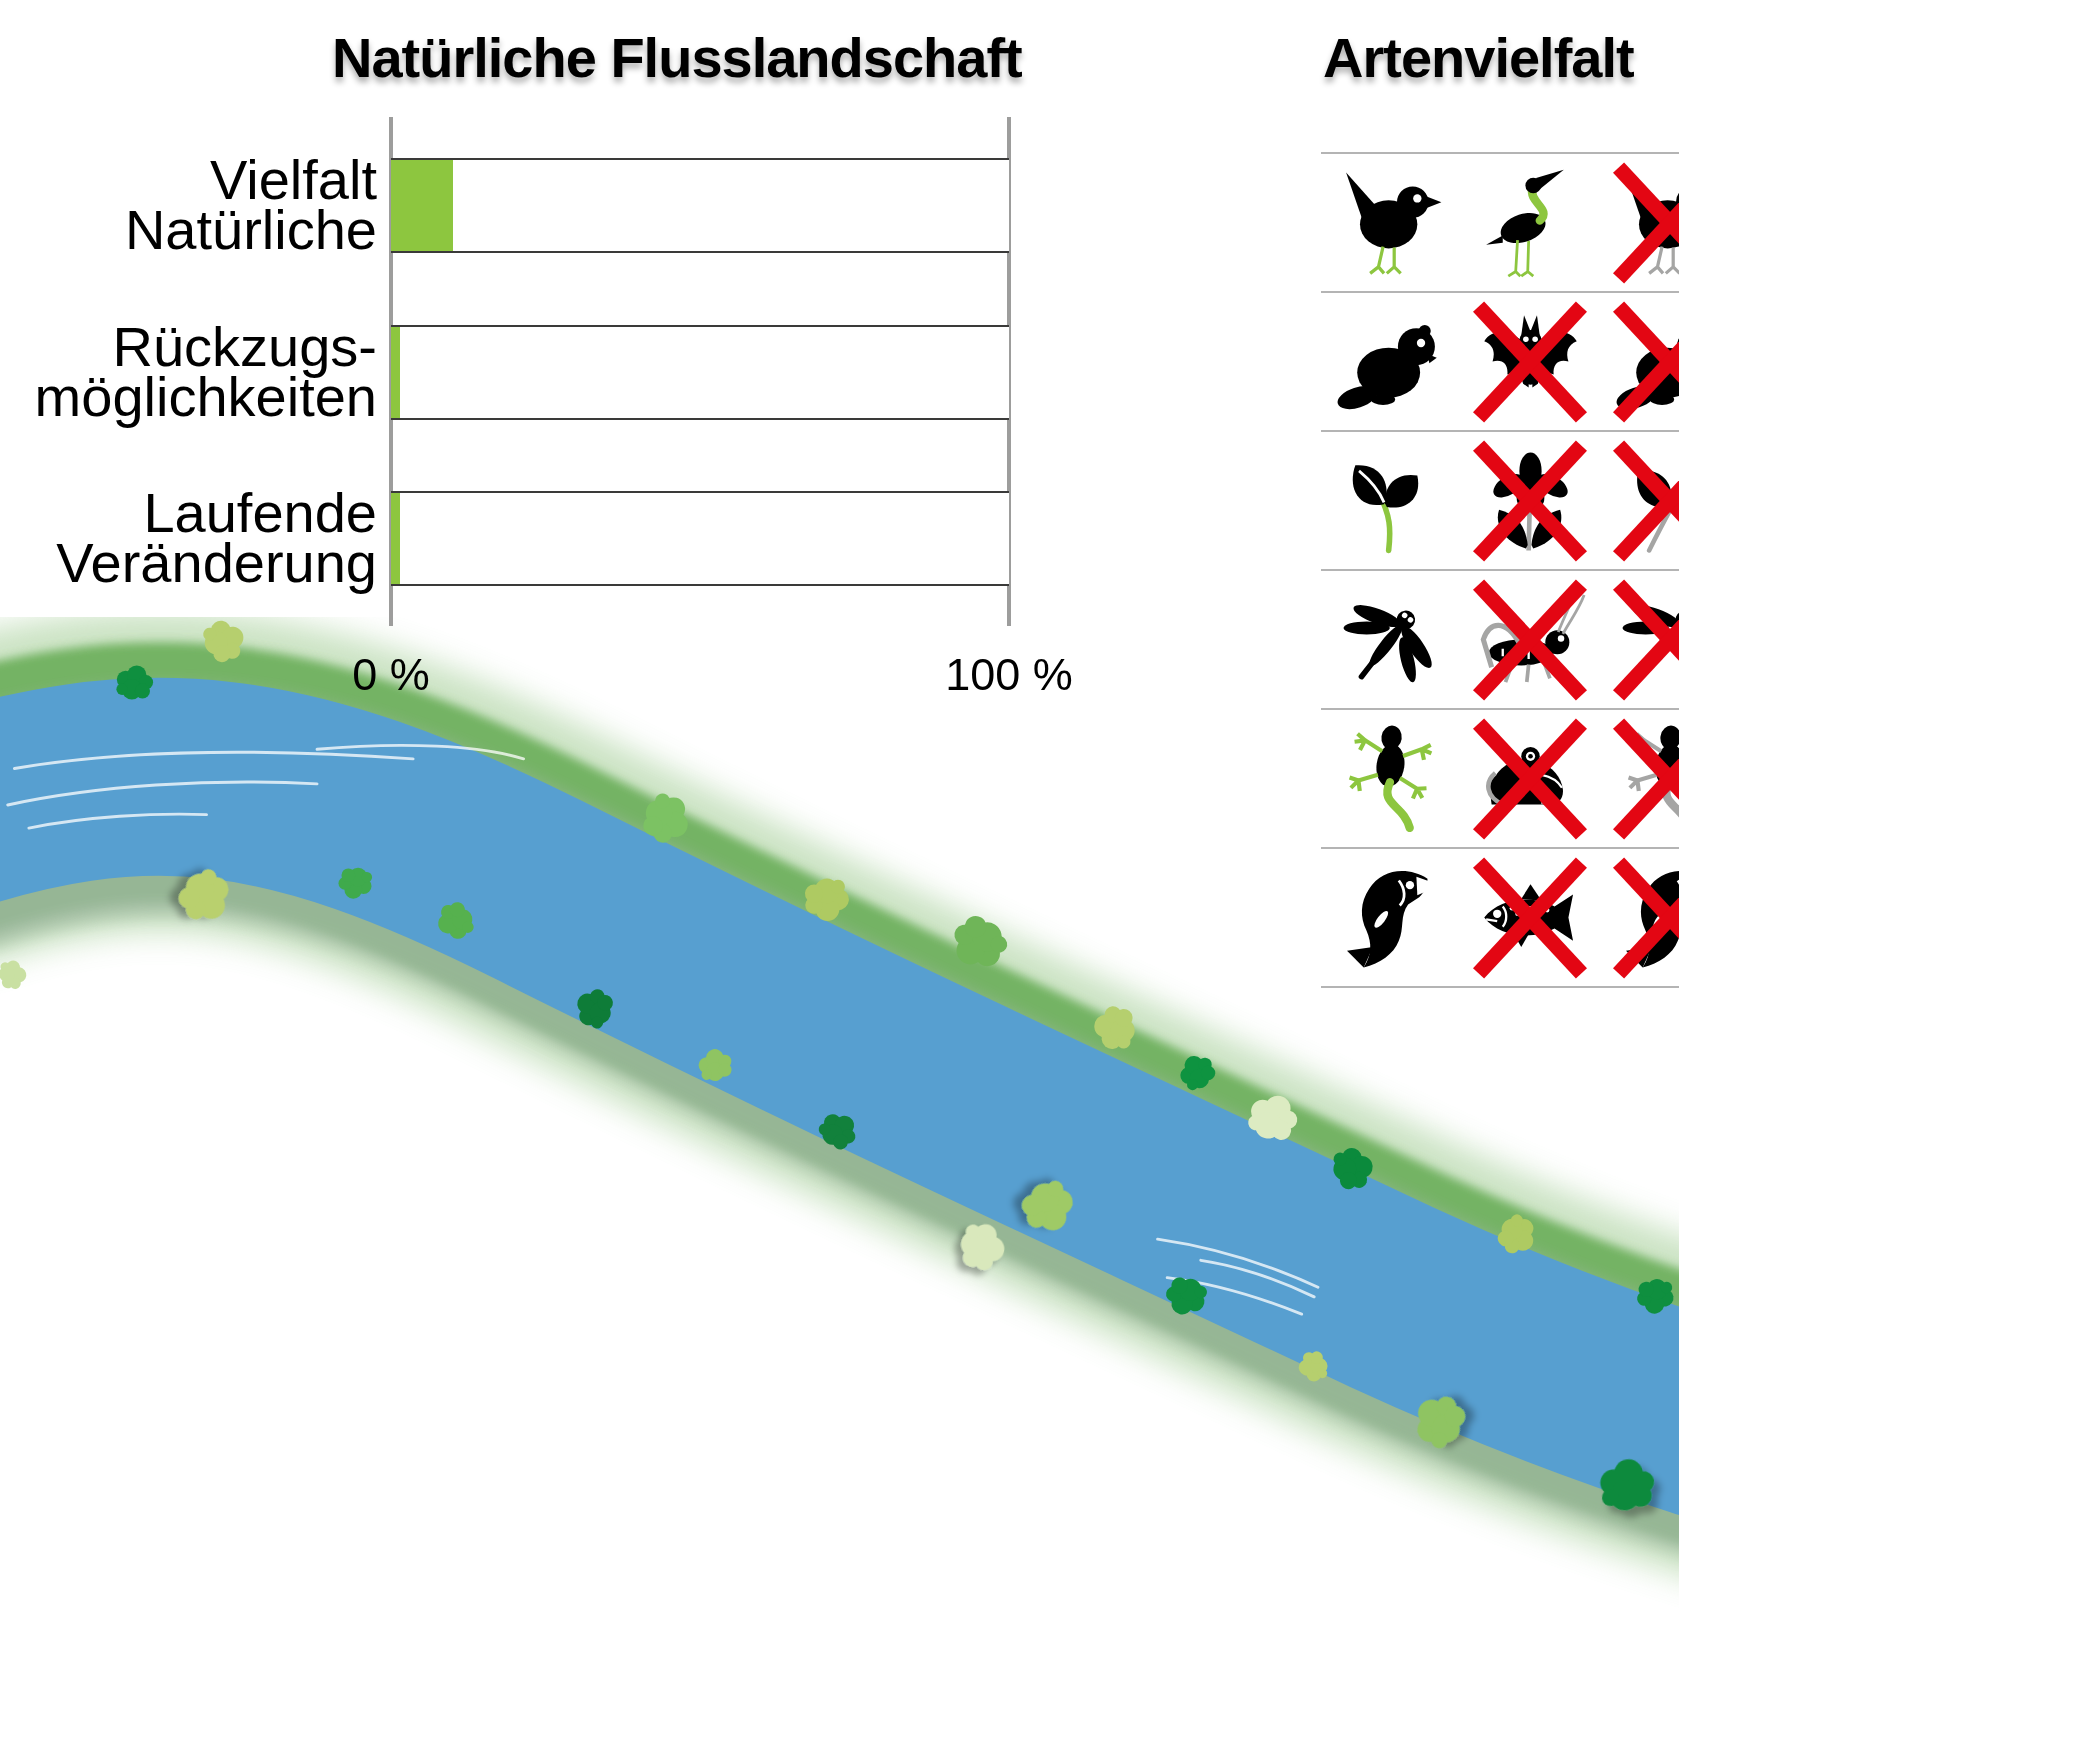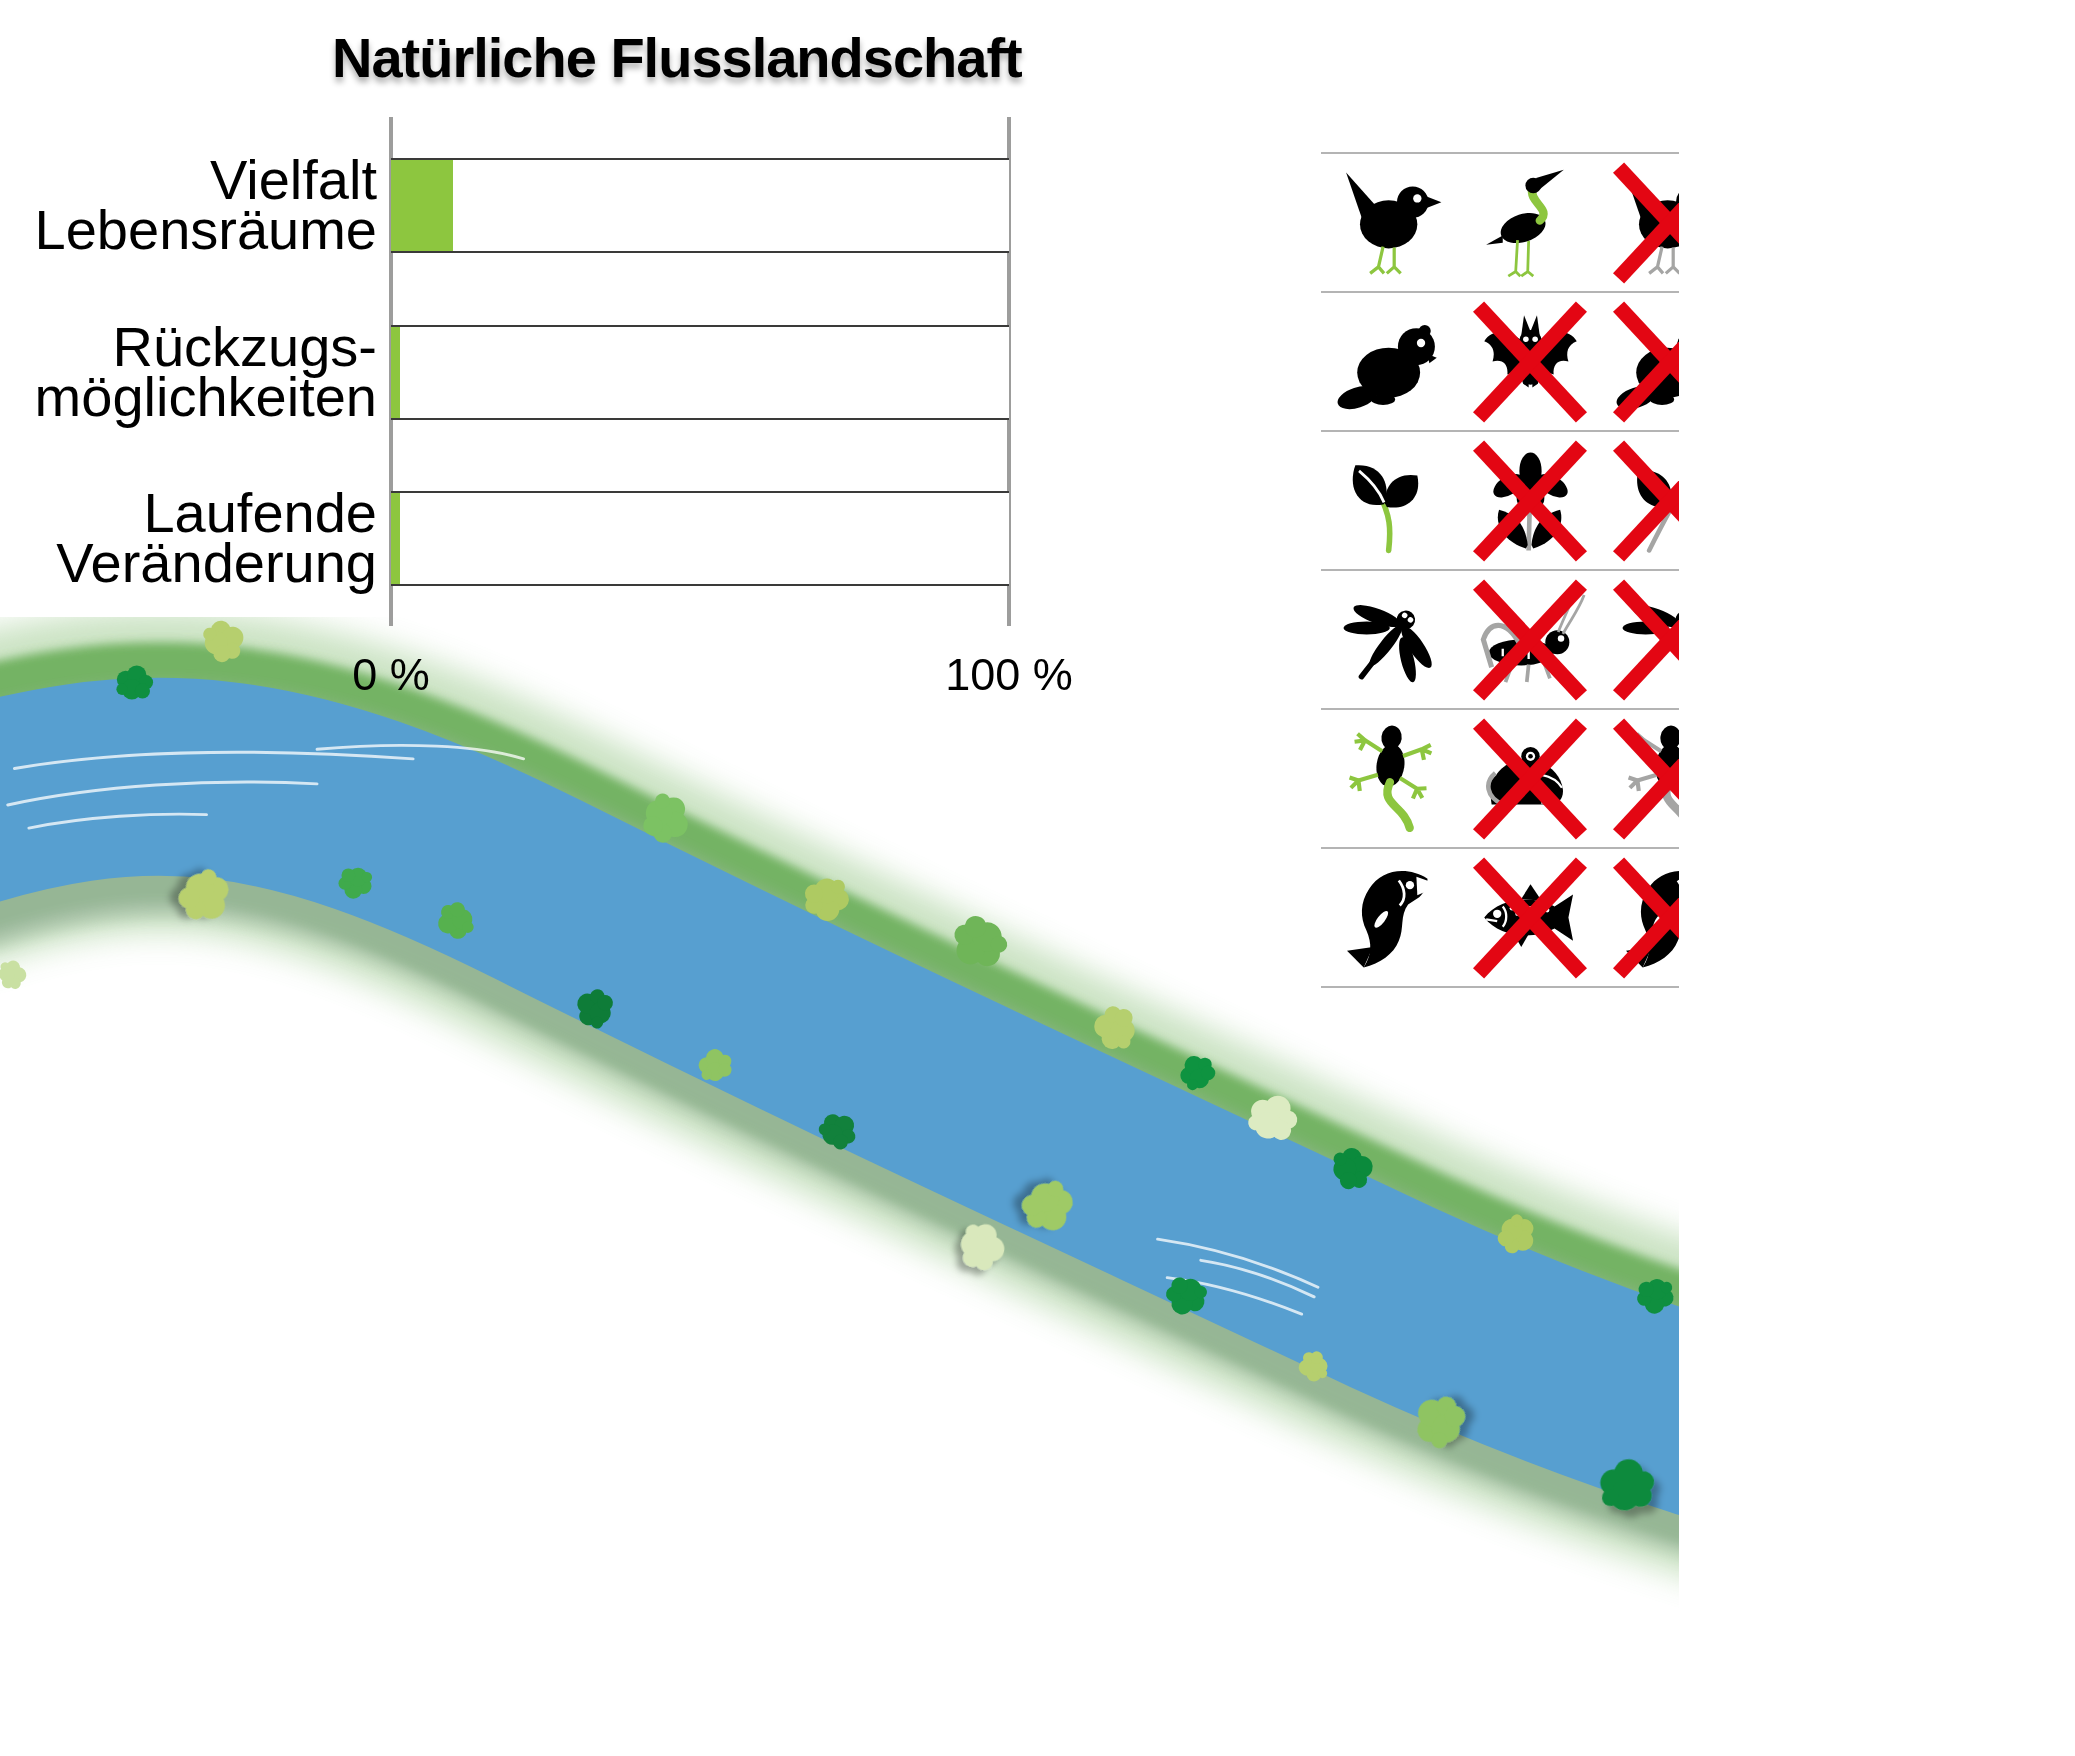--- a/index.html
+++ b/index.html
@@ -239,25 +239,26 @@
         <use href="#i-bush" transform="translate(1349 1403) scale(0.38) rotate(245 50 50)" fill="#b6cf6e"></use>
         <use href="#i-bush" transform="translate(1468 1448) scale(0.64) rotate(298 50 50)" fill="#8fc462" filter="url(#bushShadow)"></use>
         <use href="#i-bush" transform="translate(1660 1514) scale(0.68) rotate(351 50 50)" fill="#0c8a3e" filter="url(#bushShadow)"></use>
         <use href="#i-bush" transform="translate(1795 1563) scale(0.46) rotate(44 50 50)" fill="#a8c95f"></use>
         <use href="#i-bush" transform="translate(1864 1588) scale(0.44) rotate(97 50 50)" fill="#d4e5b2"></use>
         <use href="#i-bush" transform="translate(1996 1645) scale(0.5) rotate(150 50 50)" fill="#62b14f"></use>
       </g>
   </svg>
 
   <div class="big-title" id="title-left">Natürliche Flusslandschaft</div>
+  <div class="big-title" id="title-right">Artenvielfalt</div>
 
   <div id="cat-labels">
       <div class="cat-label" style="top: 38px;">
         <div>Vielfalt</div>
-        <div>Lebensräume</div>
+        <div>Natürliche</div>
       </div>
       <div class="cat-label" style="top: 205px;">
         <div>Rückzugs-</div>
         <div>möglichkeiten</div>
       </div>
       <div class="cat-label" style="top: 371px;">
         <div>Laufende</div>
         <div>Veränderung</div>
       </div>
     </div>

